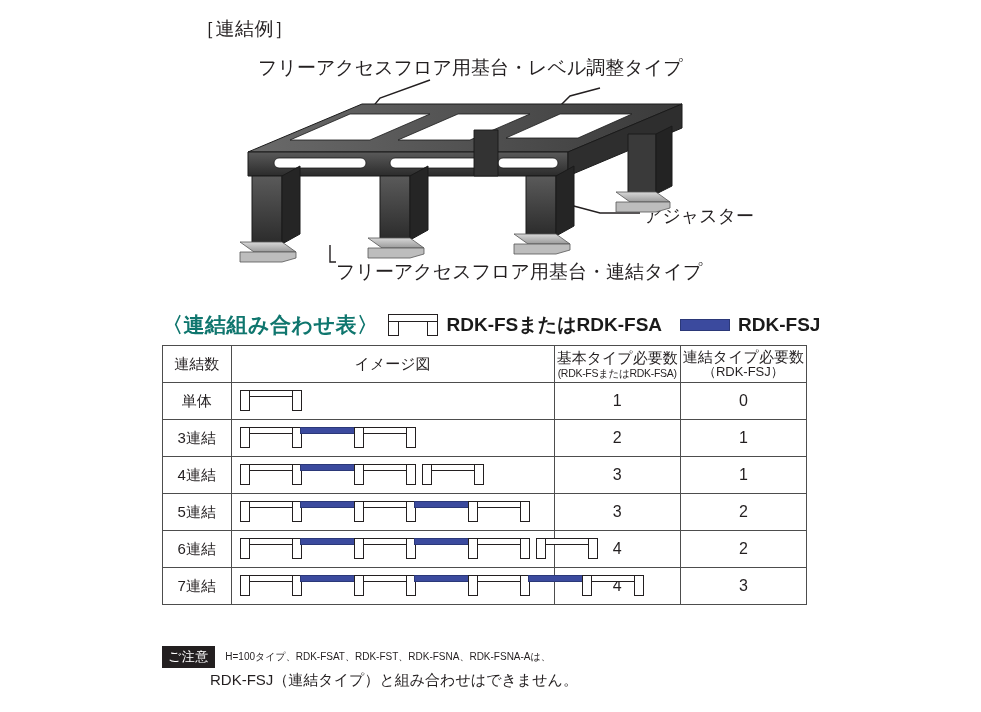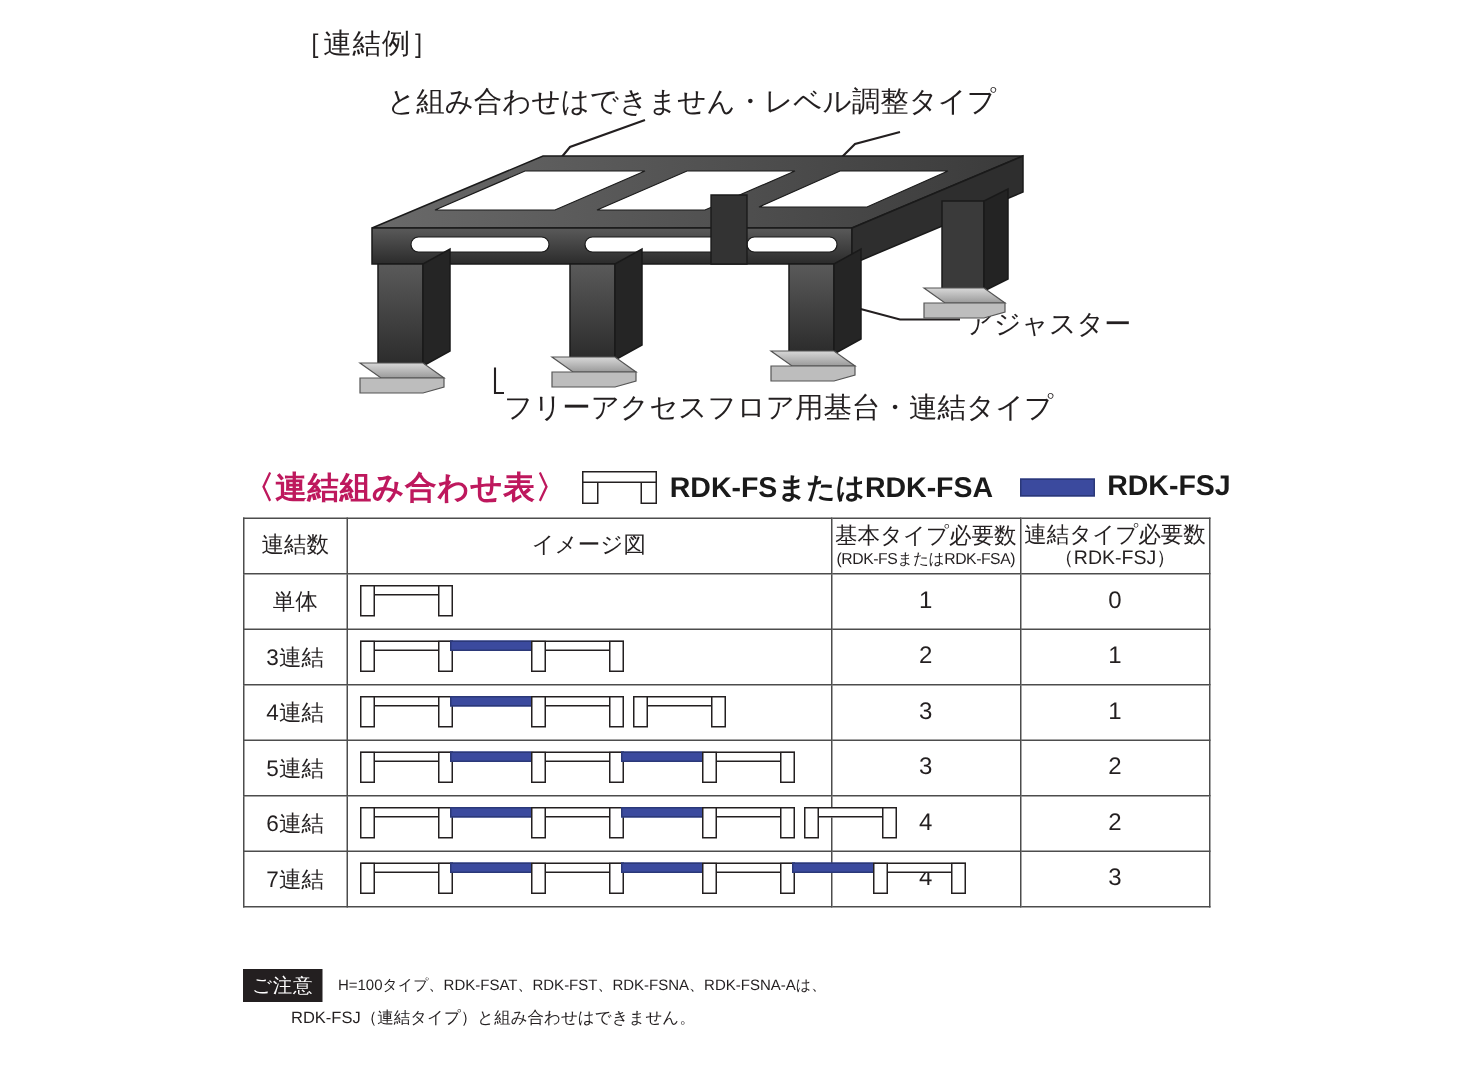--- a/index.html
+++ b/index.html
@@ -90,21 +90,21 @@
     left: 162px;
     top: 10px;
     height: 30px;
     display: flex;
     align-items: center;
   }
   #combo-header-title {
     font-size: 21px;
     font-weight: bold;
     letter-spacing: 0.5px;
-    color: #be185d;
+    color: #0f766e;
     margin-right: 10px;
   }
   .legend-item {
     display: flex;
     align-items: center;
     margin-right: 18px;
   }
   .legend-swatch-white {
     width: 50px;
     height: 22px;
@@ -246,33 +246,33 @@
     letter-spacing: 0.5px;
   }
   #note-line1 {
     display: inline-block;
     font-size: 10px;
     margin-left: 6px;
     vertical-align: middle;
     color: #231f20;
   }
   #note-line2 {
-    font-size: 11px;
-    margin-left: 32px;
+    font-size: 15px;
+    margin-left: 48px;
     margin-top: 3px;
     color: #231f20;
   }
 </style>
 </head>
 <body>
 
 <div id="illustration-section">
 
   <div id="example-title">［連結例］</div>
-  <div id="label-level-type">と組み合わせはできません・レベル調整タイプ</div>
+  <div id="label-level-type">フリーアクセスフロア用基台・レベル調整タイプ</div>
   <div id="label-adjuster">アジャスター</div>
   <div id="label-link-type">フリーアクセスフロア用基台・連結タイプ</div>
 
   <svg id="leader-lines" viewBox="0 0 981 300">
     <polyline points="352,132 380,98 430,80" fill="none" stroke="#231f20" stroke-width="1.4"></polyline>
     <polyline points="546,120 570,96 600,88" fill="none" stroke="#231f20" stroke-width="1.4"></polyline>
     <polyline points="570,205 600,213 640,213" fill="none" stroke="#231f20" stroke-width="1.4"></polyline>
     <polyline points="330,245 330,262 336,262" fill="none" stroke="#231f20" stroke-width="1.4"></polyline>
   </svg>
 

